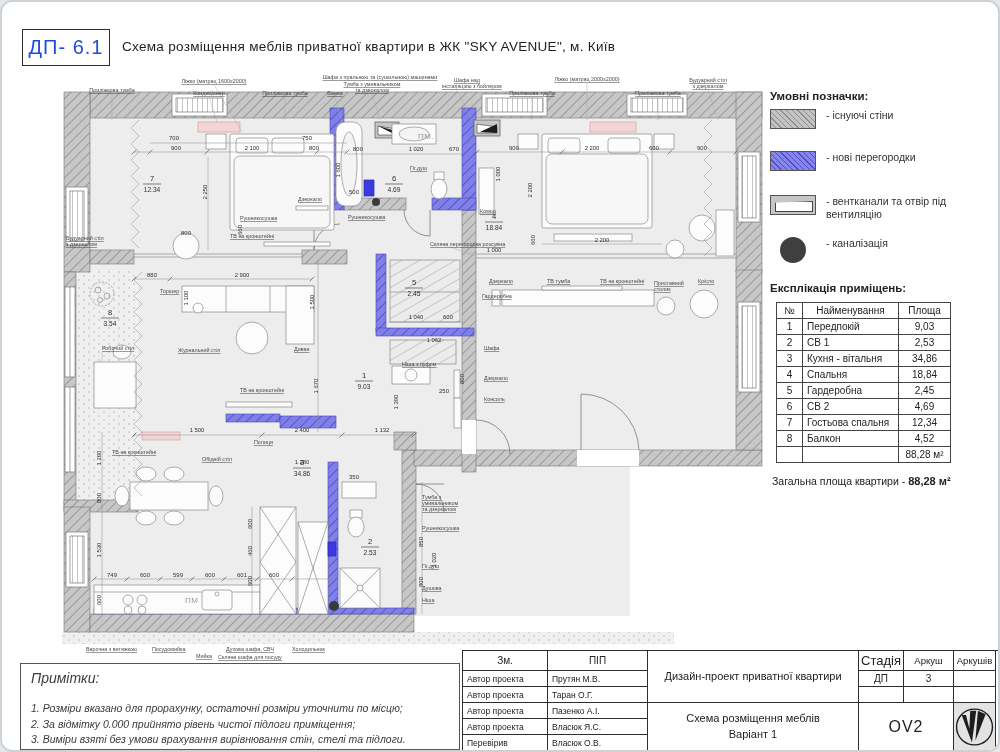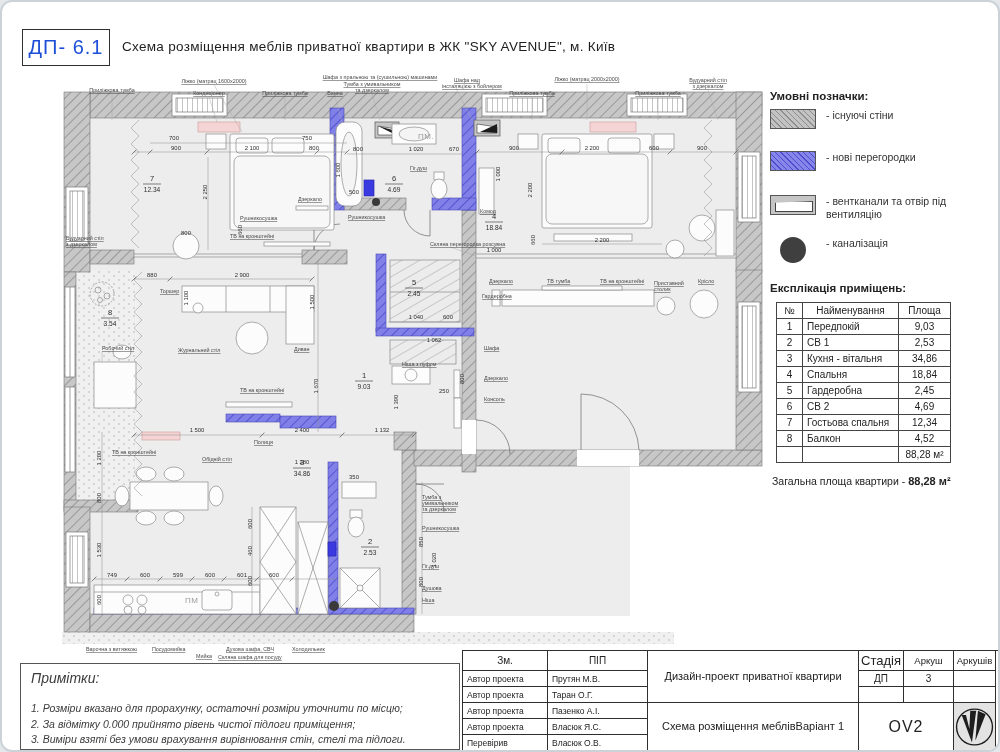--- a/index.html
+++ b/index.html
@@ -41,21 +41,21 @@
   .notes .ni{font-size:10.5px;margin-bottom:3.5px;}
   
   .tb{position:absolute;left:460px;top:648px;width:537px;height:101px;border:1.5px solid #2e2e2e;
       display:grid;grid-template-columns:85px 100px 211px 45px 50px 42px;
       grid-template-rows:20px 16px 16px 16px 16px 16px;box-sizing:border-box;background:#fff;}
   .tb>div{border-right:1px solid #2e2e2e;border-bottom:1px solid #2e2e2e;display:flex;align-items:center;
       justify-content:center;font-size:8.5px;color:#222;overflow:hidden;box-sizing:border-box;}
   .tb .hd{font-size:10px;}
   .tb .lft{justify-content:flex-start;padding-left:4px;}
   .tb .proj{grid-column:3;grid-row:1/4;font-size:11px;text-align:center;line-height:1.35;padding:0 6px;}
-  .tb .draw{grid-column:3;grid-row:4/7;font-size:11px;text-align:center;line-height:1.4;}
+  .tb .draw{grid-column:3;grid-row:4/7;font-size:11px;text-align:center;line-height:1.4;flex-direction:column;}
   .tb .ov2{grid-column:4/6;grid-row:4/7;font-size:16px;letter-spacing:1px;color:#222;}
   .tb .logo{grid-column:6;grid-row:4/7;background:#e3e3e3;}
   
   svg text{font-family:"Liberation Sans",sans-serif;}
   .pt{font-size:5.4px;fill:#4a4a4a;text-decoration:underline;}
   .dim{font-size:5.9px;fill:#2f2f2f;}
   .rn{font-size:7.6px;fill:#2f2f2f;}
   .ra{font-size:6.6px;fill:#2f2f2f;}
   .pm{font-size:8px;fill:#9a9a9a;letter-spacing:.5px;}
 </style>

